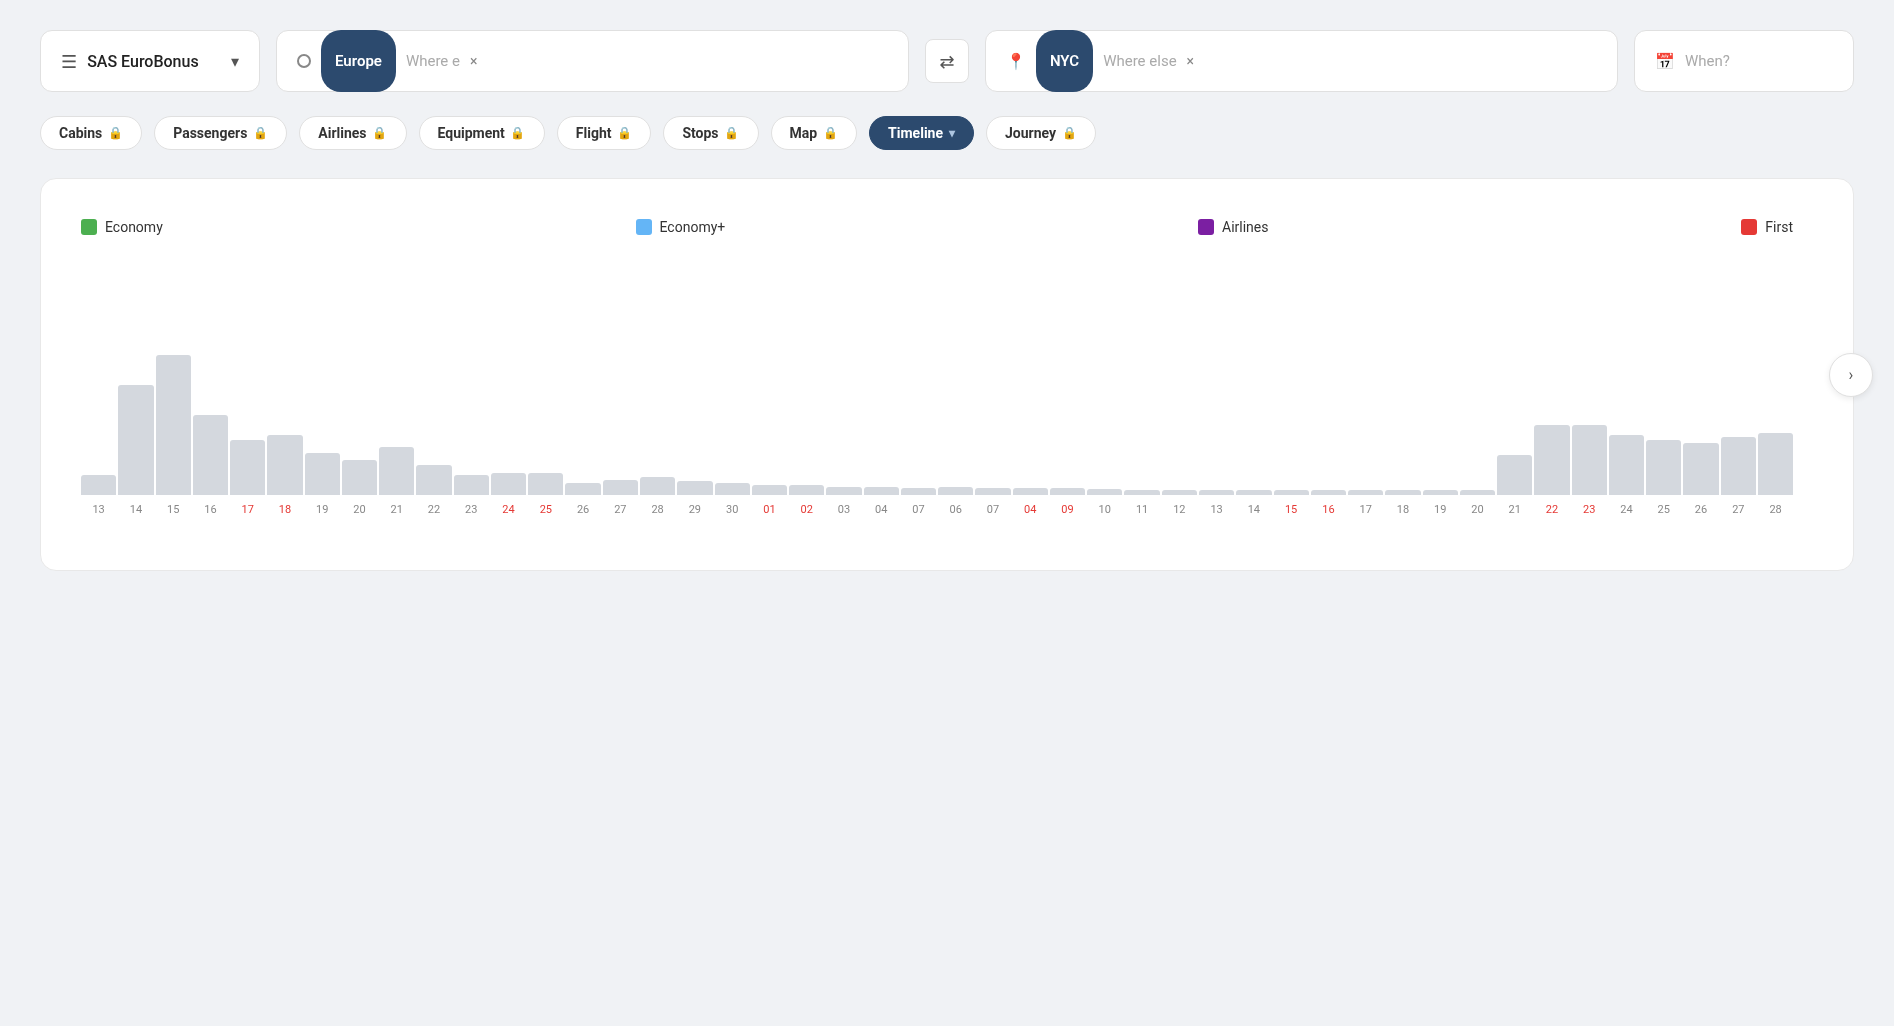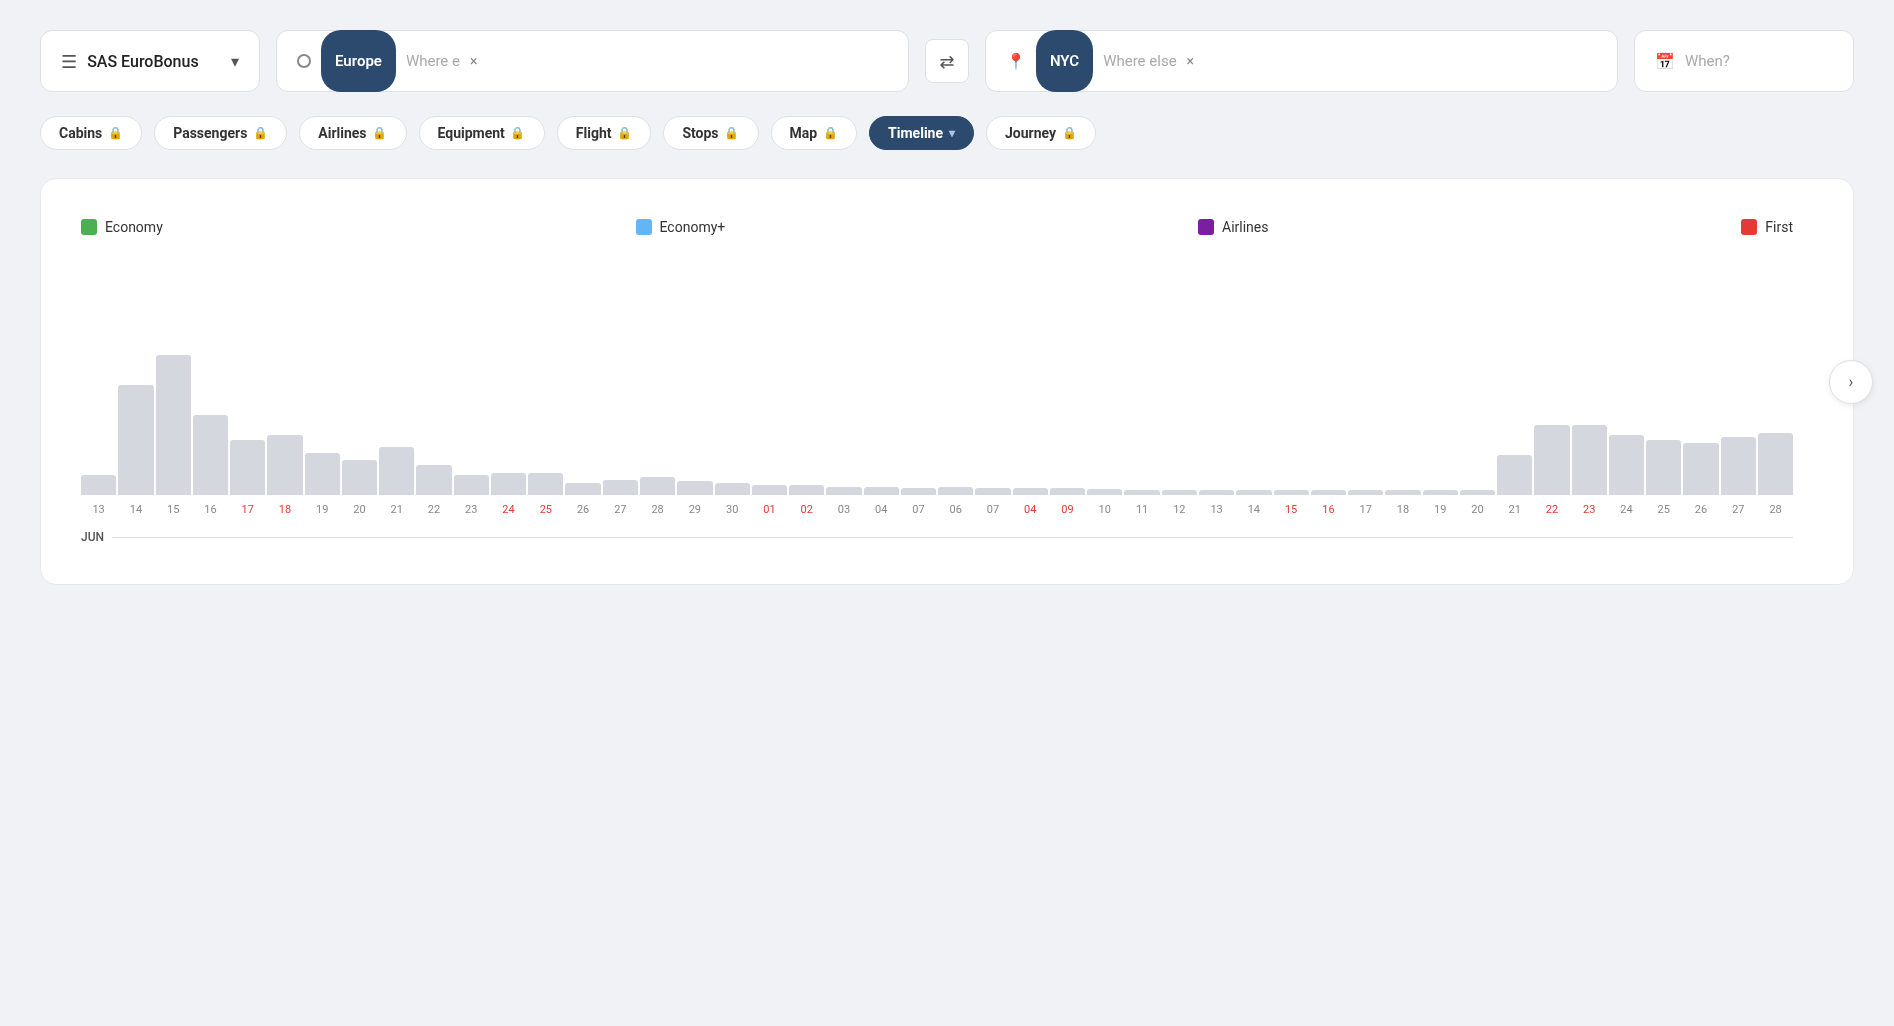--- a/index.html
+++ b/index.html
@@ -538,21 +538,17 @@
         <div class="x-label">21</div>
         <div class="x-label red">22</div>
         <div class="x-label red">23</div>
         <div class="x-label">24</div>
         <div class="x-label">25</div>
         <div class="x-label">26</div>
         <div class="x-label">27</div>
         <div class="x-label">28</div>
       </div>
     <div style="margin-top:14px; position:relative; display:flex; align-items:center;" id="month-row">
-        <div style="display: flex; align-items: center; position: relative; flex: 18 1 0%;">
-          <div style="position: absolute; left: 0px; right: 0px; top: 50%; height: 1px; background: rgb(221, 221, 221);"></div>
-          <span class="month-label" style="position: relative; z-index: 1;">JUN</span>
-        </div>
       </div>
   </div>
 
   <div class="next-btn">›</div>
 </div>
 
 </body></html>

